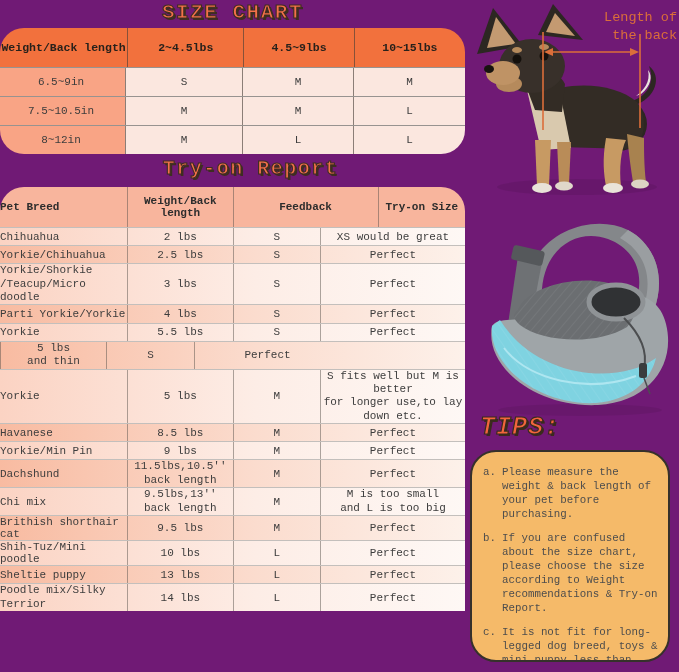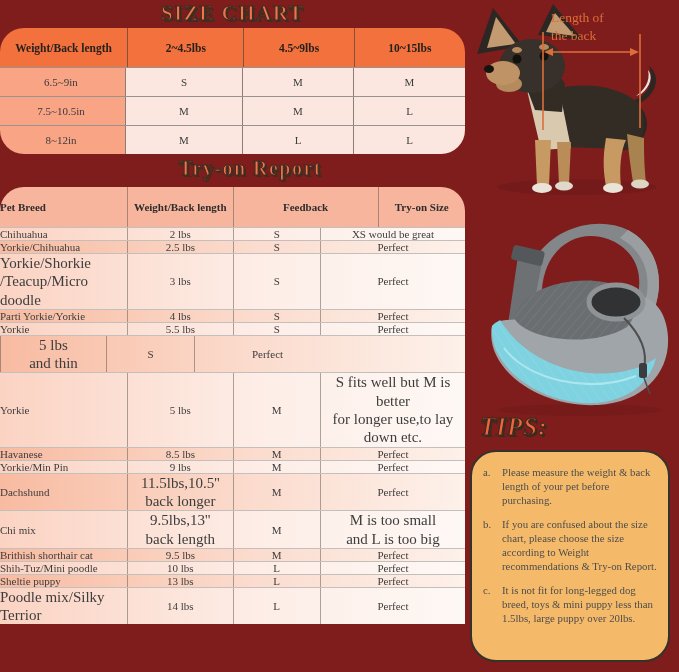--- a/index.html
+++ b/index.html
@@ -1,18 +1,18 @@
 <!DOCTYPE html>
 <html style="--header-orange: #F2713D; --salmon-header: #F8B59D; --row-peach: #F8BBA1; --row-light: #FBD3C3; --cell-pink: #FBE7DF; --col-salmon: #F9A485; --title-orange: #F4714A; --tips-bg: #F5BA69; --annotation-orange: #DB6E3A; --bag-blue: #7FD3E1;"><head>
 <meta charset="utf-8">
 <style>
   html,body{margin:0;padding:0;background:#ffffff;}
   .canvas{
-    position:relative;width:679px;height:672px;overflow:hidden;background:#7f1d1d;
-    font-family:Liberation Serif, serif;
+    position:relative;width:679px;height:672px;overflow:hidden;background:#701a75;
+    font-family:Liberation Mono, monospace;
   }
   
   .big-title{
     position:absolute;left:0;width:465px;text-align:center;
     font-weight:800;letter-spacing:1.5px;
     color:var(--title-orange,#F4714A);
     -webkit-text-stroke:1.1px #3e2e21;
     text-shadow:2px 2px 0 #3e2e21;
   }
   .size-chart-title{top:1px;font-size:21px;}
@@ -49,29 +49,29 @@
     font-size:11px;font-weight:bold;color:#2d2d2d;
   }
   .to-rows{display:flex;flex-direction:column;height:384px;}
   .trow{flex:1;display:flex;border-top:1px solid #c3bfbc;}
   .trow.light{background:linear-gradient(90deg,var(--row-light,#FBD3C3) 0%,#FDEDE6 55%,#FEF8F5 100%);}
   .trow.dark{background:linear-gradient(90deg,var(--row-peach,#F8BBA1) 0%,#FBDCCE 55%,#FDF1EA 100%);}
   .tcell{
     display:flex;align-items:center;justify-content:center;
     font-size:11px;color:#3d3d3d;white-space:pre-line;text-align:center;
   }
-  .tcell.small{font-size:15px;line-height:1.22;}
+  .tcell.small{font-size:11px;line-height:1.22;}
   .tcell.k0{width:128px;justify-content:flex-start;text-align:left;box-sizing:border-box;}
   .tcell.k1{width:105px;border-left:1px solid rgba(90,84,78,.5);}
   .tcell.k2{width:87px;border-left:1px solid rgba(90,84,78,.5);}
   .tcell.k3{width:145px;border-left:1px solid rgba(90,84,78,.5);}
   
   .dog-figure{position:absolute;left:465px;top:0;width:214px;height:197px;}
   .measure-label{
-    position:absolute;left:86px;top:9px;width:126px;text-align:left;
+    position:absolute;left:86px;top:9px;width:126px;text-align:right;
     color:var(--annotation-orange,#DB6E3A);font-size:13.5px;line-height:1.3;
     white-space:pre-line;
   }
   .bag-figure{position:absolute;left:468px;top:198px;width:211px;height:222px;}
   .tips-title{
     position:absolute;left:480px;top:413px;font-size:25px;font-weight:800;
     color:#F2653C;-webkit-text-stroke:1.2px #3a2b1e;text-shadow:2px 2px 0 #3a2b1e;
     font-style:italic;letter-spacing:1px;
   }
   .tips-box{
@@ -180,21 +180,21 @@
         </div>
         <div class="trow light">
           <div class="tcell k0">Yorkie/Min Pin</div>
           <div class="tcell k1">9 lbs</div>
           <div class="tcell k2">M</div>
           <div class="tcell k3">Perfect</div>
         </div>
         <div class="trow dark">
           <div class="tcell k0">Dachshund</div>
           <div class="tcell k1 small">11.5lbs,10.5''
-back longer</div>
+back length</div>
           <div class="tcell k2">M</div>
           <div class="tcell k3">Perfect</div>
         </div>
         <div class="trow light">
           <div class="tcell k0">Chi mix</div>
           <div class="tcell k1 small">9.5lbs,13''
 back length</div>
           <div class="tcell k2">M</div>
           <div class="tcell k3 small">M is too small
 and L is too big</div>

